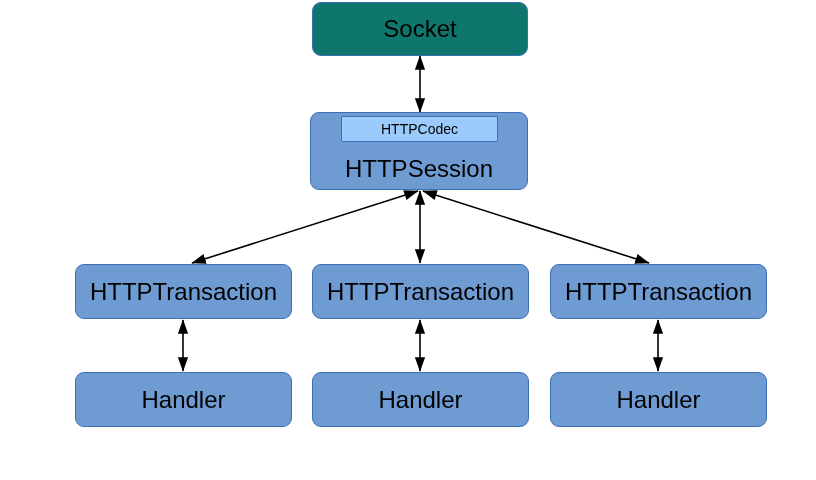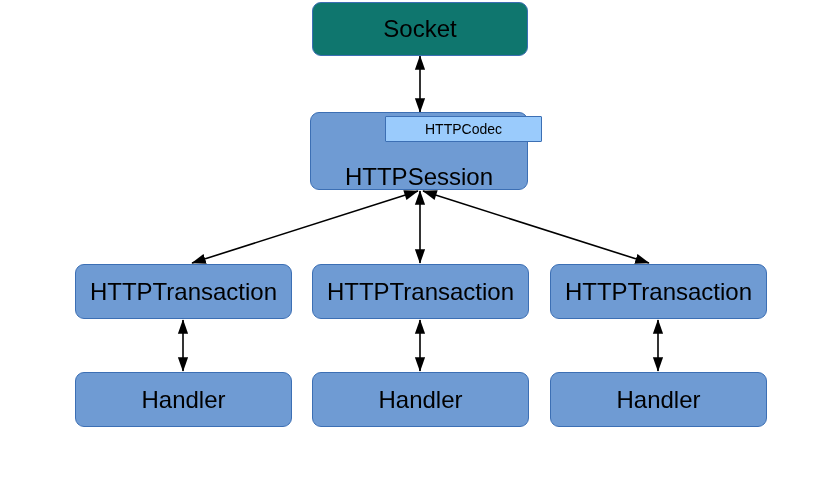--- a/index.html
+++ b/index.html
@@ -31,20 +31,21 @@
     align-items: center;
     justify-content: center;
     color: #000000;
     font-size: 24px;
     line-height: 1;
     white-space: nowrap;
   }
   .node.session-node {
     align-items: flex-end;
     justify-content: center;
+    padding-bottom: 8px;
   }
   .node-label {
     display: block;
     pointer-events: none;
   }
   .codec-box {
     position: absolute;
     box-sizing: border-box;
     background: #9acbfc;
     border: 1.5px solid #3c6fb4;
@@ -113,18 +114,18 @@
       </div>
       <div class="node" style="left: 75px; top: 372px; width: 217px; height: 55px; background: rgb(111, 155, 211); border-color: rgb(60, 111, 180);">
         <span class="node-label">Handler</span>
       </div>
       <div class="node" style="left: 312px; top: 372px; width: 217px; height: 55px; background: rgb(111, 155, 211); border-color: rgb(60, 111, 180);">
         <span class="node-label">Handler</span>
       </div>
       <div class="node" style="left: 550px; top: 372px; width: 217px; height: 55px; background: rgb(111, 155, 211); border-color: rgb(60, 111, 180);">
         <span class="node-label">Handler</span>
       </div>
-      <div class="codec-box" style="left: 341px; top: 116px; width: 157px; height: 26px; background: rgb(154, 203, 252); border-color: rgb(60, 111, 180); margin-left: 44px;">
+      <div class="codec-box" style="left: 341px; top: 116px; width: 157px; height: 26px; background: rgb(154, 203, 252); border-color: rgb(60, 111, 180);">
         <span class="node-label">HTTPCodec</span>
       </div>
     </div>
 
 </div>
 
 </body></html>

